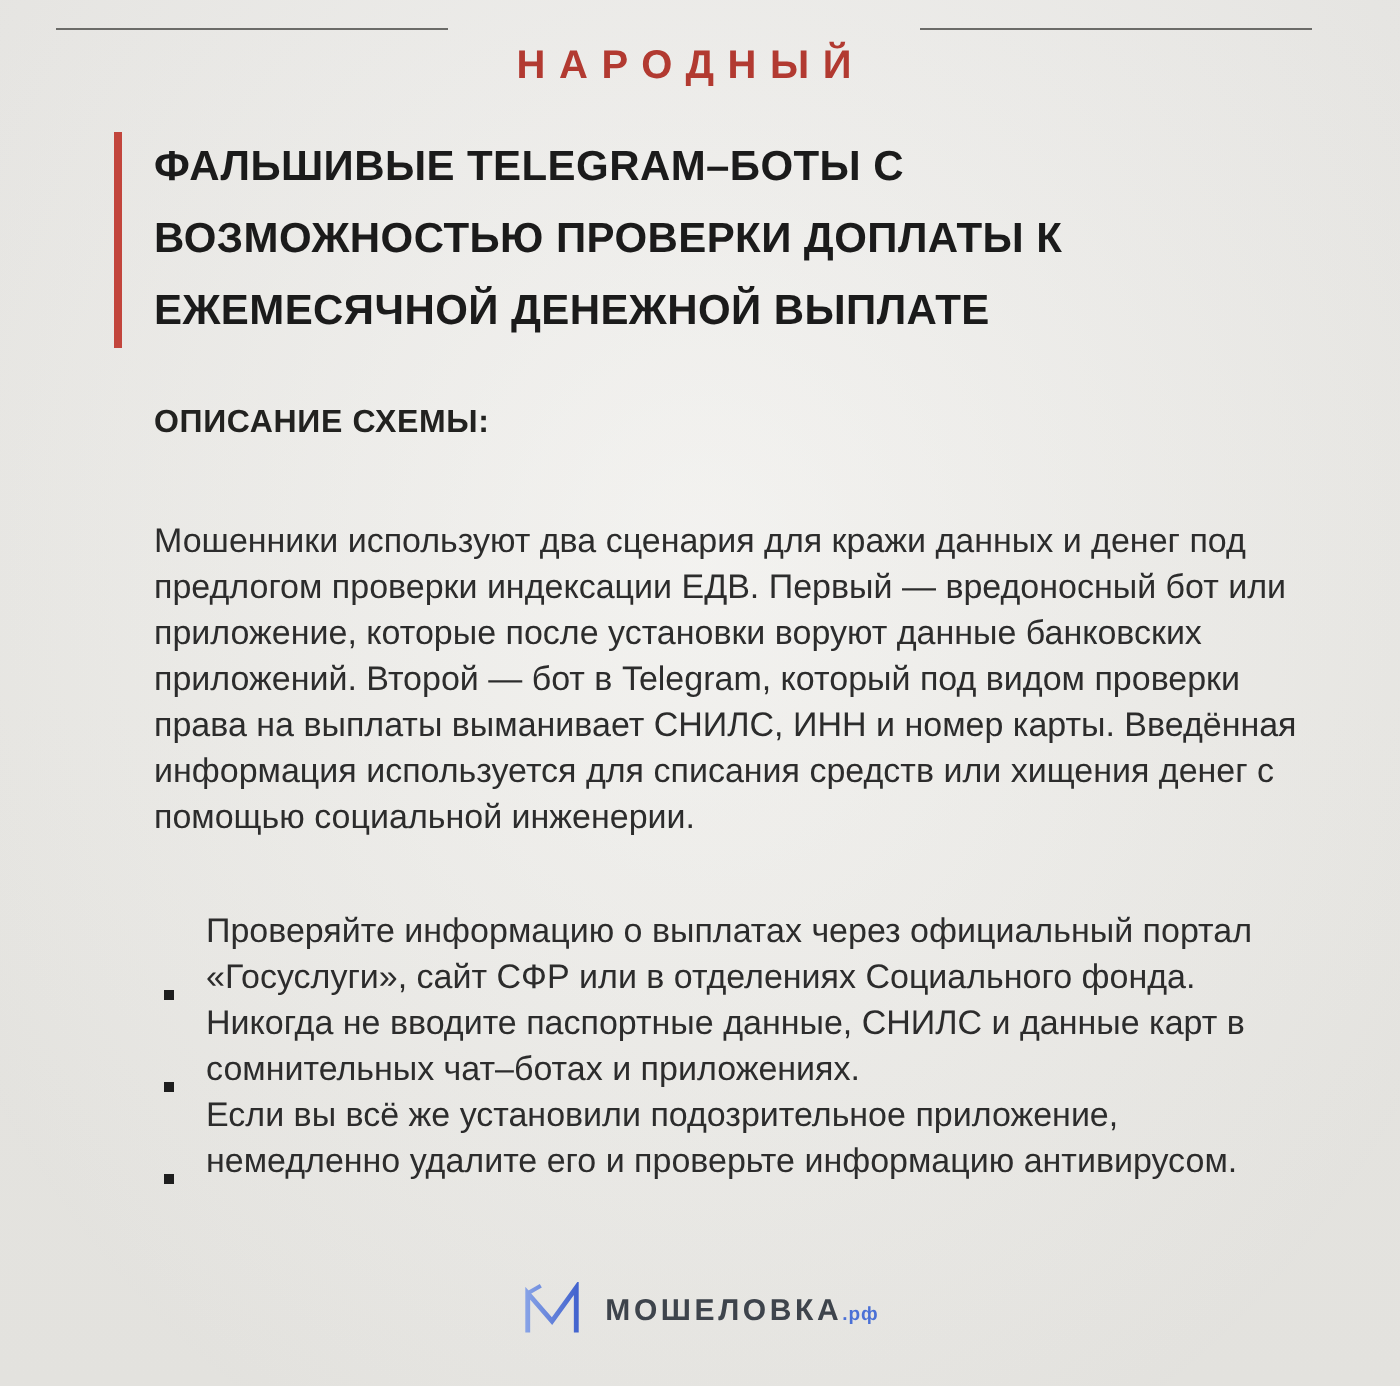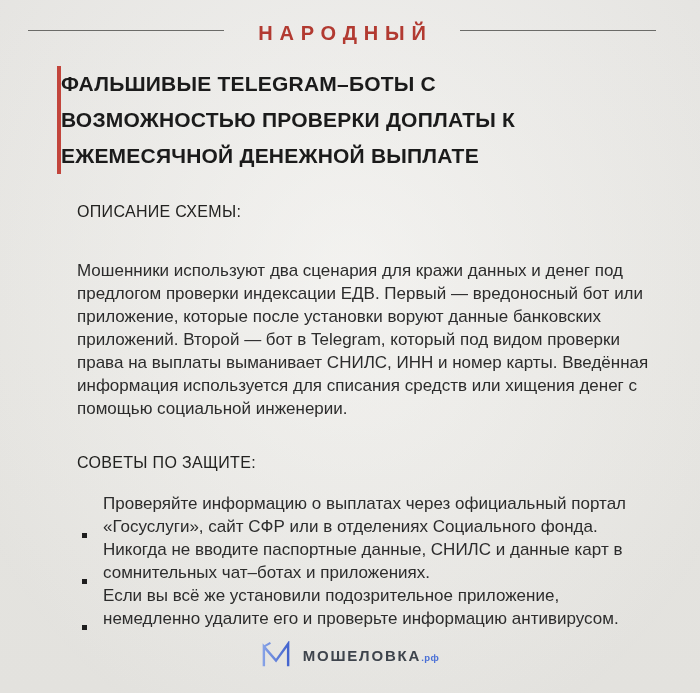--- a/index.html
+++ b/index.html
@@ -13,21 +13,20 @@
     background:
       radial-gradient(ellipse at 50% 40%, rgba(255,255,255,0.35), rgba(0,0,0,0.03) 85%),
       linear-gradient(180deg, #edecE9 0%, #ecebe7 50%, #eae9e5 100%);
     overflow: hidden;
     color: #2e2e2e;
   }
 
   
   .brand-header {
     display: flex;
-    align-items: center;
     padding: 20px 44px 0 28px;
   }
   .brand-rule {
     flex: 1;
     height: 0;
     border-top: 1.5px solid #6b6b68;
     margin-top: -6px;
   }
   .brand-lockup {
     padding: 0 34px;
@@ -40,35 +39,36 @@
     letter-spacing: 0.34em;
     margin-right: -0.34em; 
     color: #b23a31;
     white-space: nowrap;
   }
 
   
   .title-block {
     margin: 20px 40px 0 57px;
     border-left: 4px solid #c2453c;
+    padding-left: 16px;
   }
   .poster-title {
     font-size: 21px;
     font-weight: bold;
     line-height: 36px;
     color: #1b1b1b;
     max-width: 487px;
     letter-spacing: 0.01em;
   }
 
   
   .section { margin: 0 40px 0 77px; }
   .section-heading {
     font-size: 16px;
-    font-weight: normal;
+    font-weight: bold;
     color: #222220;
     letter-spacing: 0.02em;
   }
   .desc-section { margin-top: 29px; }
   .desc-body {
     margin-top: 38px;
     font-size: 17px;
     line-height: 23px;
     max-width: 596px;
     color: #2c2c2c;
@@ -136,21 +136,20 @@
   <section class="title-block">
     <h1 class="poster-title">ФАЛЬШИВЫЕ TELEGRAM–БОТЫ С ВОЗМОЖНОСТЬЮ ПРОВЕРКИ ДОПЛАТЫ К ЕЖЕМЕСЯЧНОЙ ДЕНЕЖНОЙ ВЫПЛАТЕ</h1>
   </section>
 
   <section class="section desc-section">
     <h2 class="section-heading">ОПИСАНИЕ СХЕМЫ:</h2>
     <p class="desc-body">Мошенники используют два сценария для кражи данных и денег под предлогом проверки индексации ЕДВ. Первый — вредоносный бот или приложение, которые после установки воруют данные банковских приложений. Второй — бот в Telegram, который под видом проверки права на выплаты выманивает СНИЛС, ИНН и номер карты. Введённая информация используется для списания средств или хищения денег с помощью социальной инженерии.</p>
   </section>
 
   <section class="section tips-section">
-    <h2 class="section-heading">СОВЕТЫ ПО ЗАЩИТЕ:</h2>
     <ul class="tips-list">
       <li class="tip-item">
         <span class="bullet-square"></span>
         <span>Проверяйте информацию о выплатах через официальный портал «Госуслуги», сайт СФР или в отделениях Социального фонда.</span>
       </li>
       <li class="tip-item">
         <span class="bullet-square"></span>
         <span>Никогда не вводите паспортные данные, СНИЛС и данные карт в сомнительных чат–ботах и приложениях.</span>
       </li>
       <li class="tip-item">

